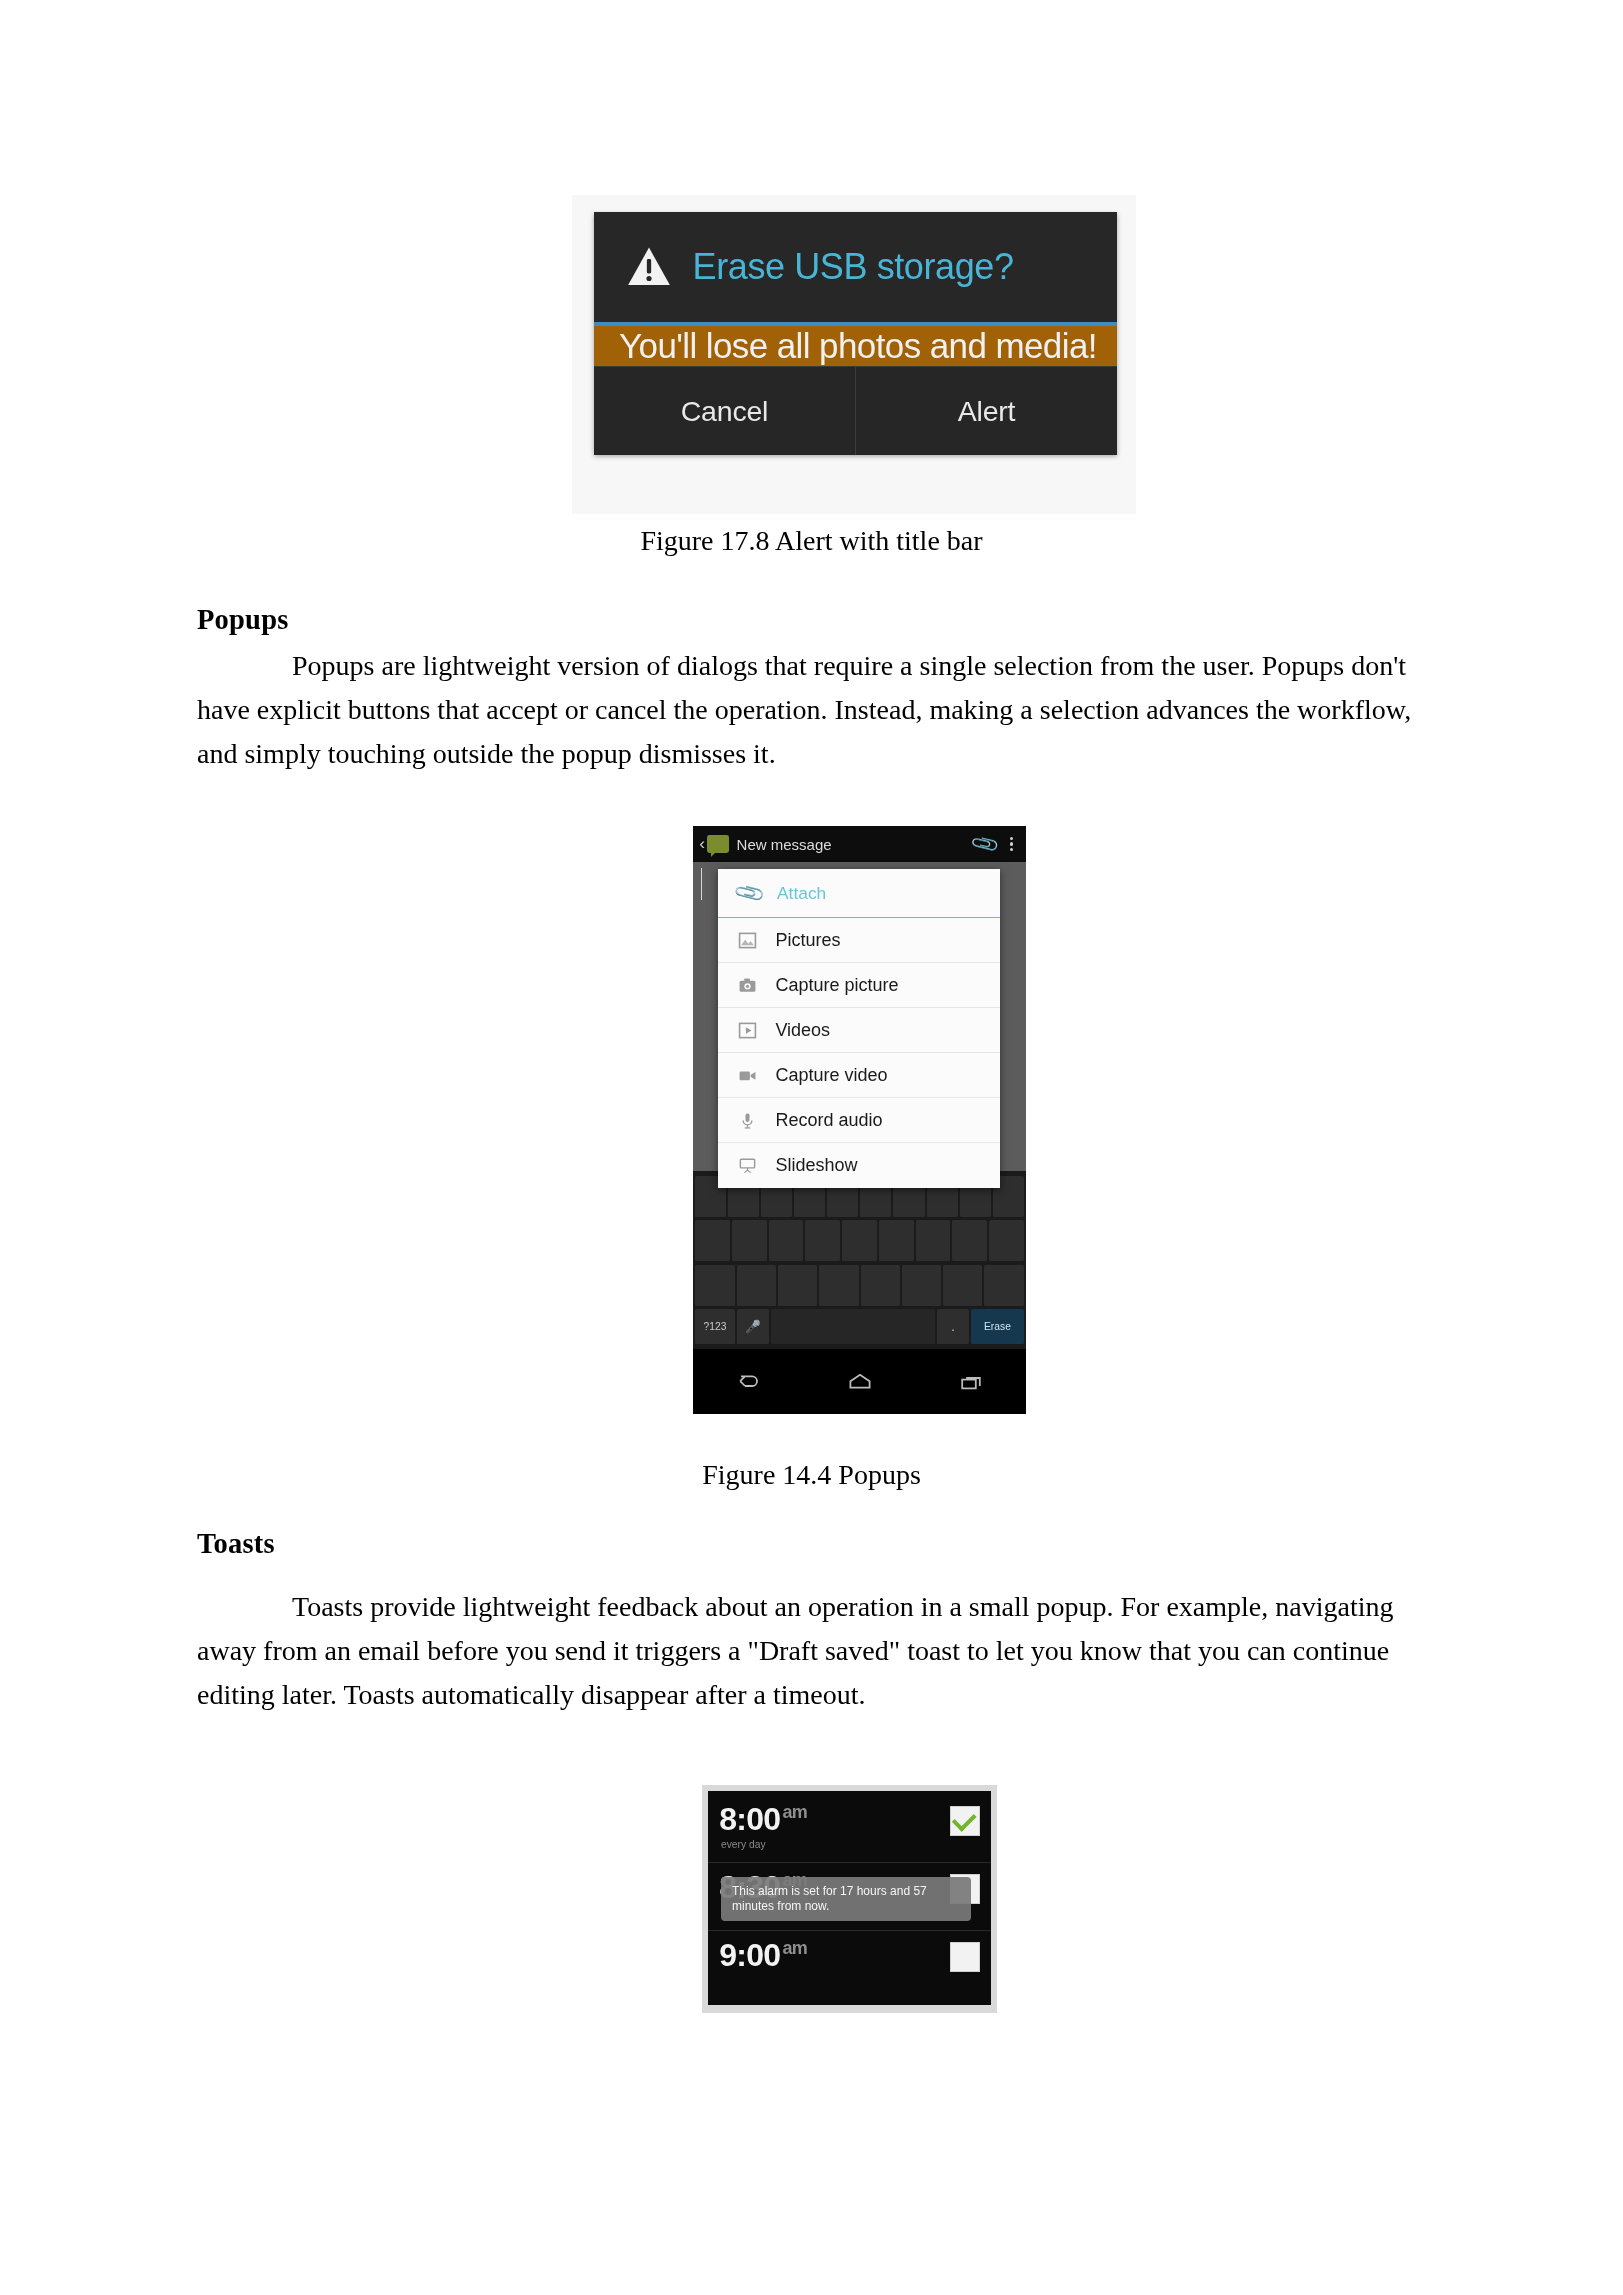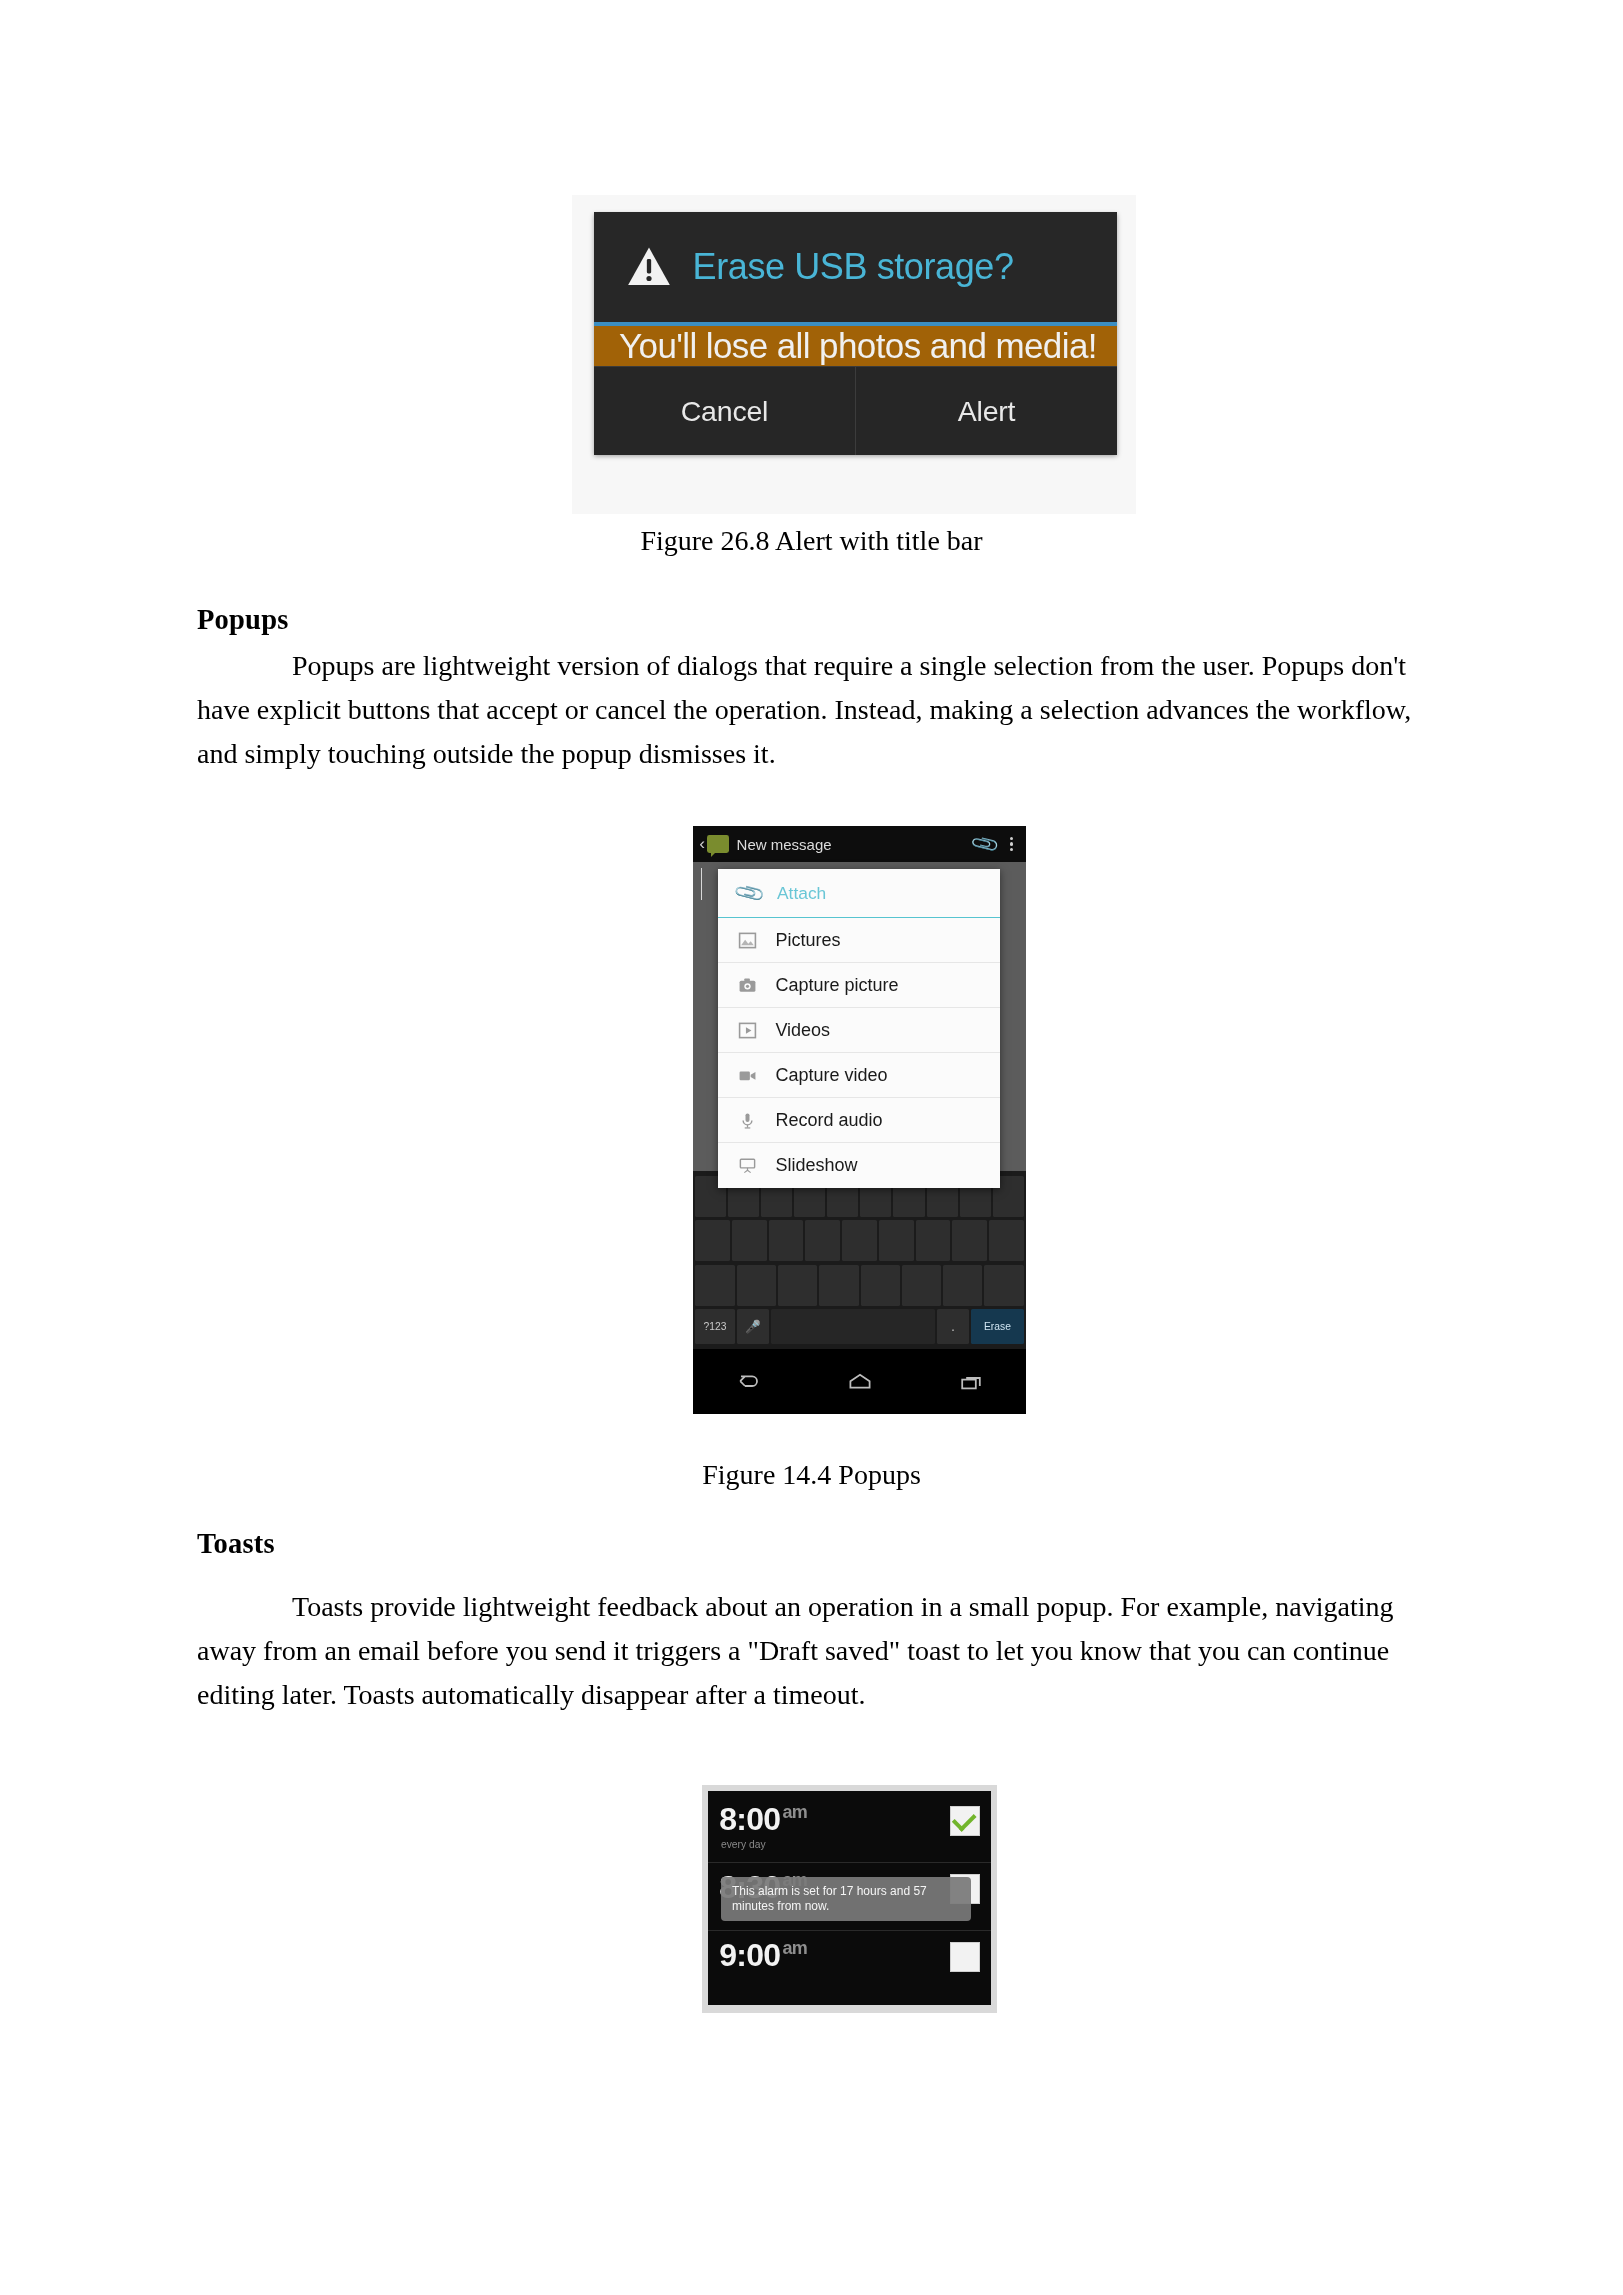--- a/index.html
+++ b/index.html
@@ -411,21 +411,21 @@
       </div>
 
       <div class="alert-buttons">
         <div class="alert-btn">Cancel</div>
         <div class="alert-btn">Alert</div>
       </div>
 
     </div>
   </div>
 
-  <div class="caption" style="top:523px;">Figure 26.8 Alert with title bar</div>
+  <div class="caption" style="top:523px;">Figure 17.8 Alert with title bar</div>
 
   <div class="heading" style="top:604px;">Popups</div>
   <div class="para" style="top:644px;">Popups are lightweight version of dialogs that require a single selection from the user. Popups don't have explicit buttons that accept or cancel the operation. Instead, making a selection advances the workflow, and simply touching outside the popup dismisses it.</div>
 
   <div class="fig-phone">
 
     <div class="phone-actionbar">
       <span class="ab-back">‹</span>
       <span class="ab-appicon"></span>
       <span class="ab-title">New message</span>

